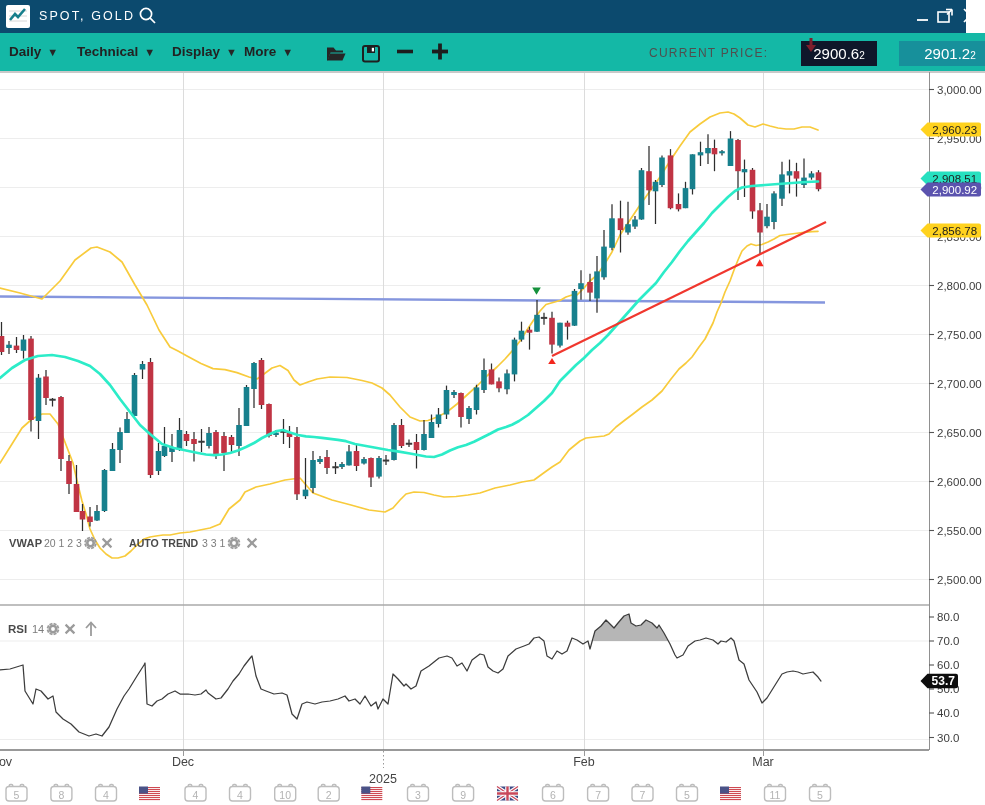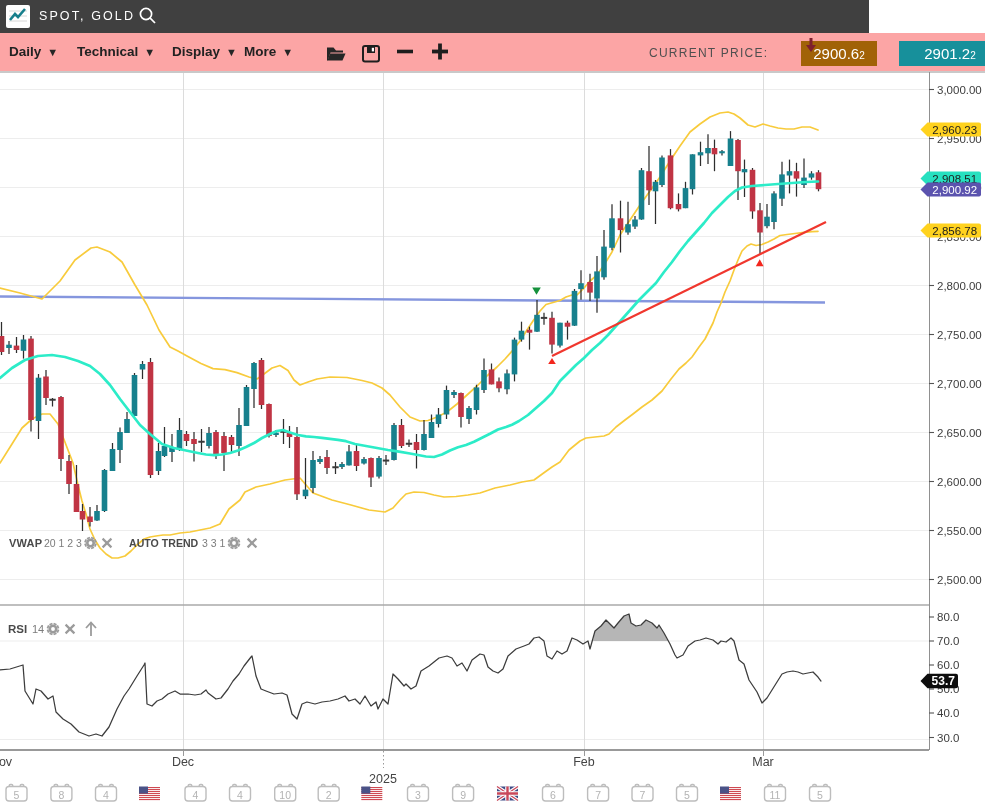--- a/index.html
+++ b/index.html
@@ -1,19 +1,19 @@
 <!DOCTYPE html>
 <html><head><meta charset="utf-8">
 <style>
 html,body{margin:0;padding:0;width:985px;height:805px;overflow:hidden;background:#fff;
 font-family:"Liberation Sans", sans-serif;}
-.titlebar{position:absolute;left:0;top:0;width:869px;height:33px;background:#404040;z-index:5}
+.titlebar{position:absolute;left:0;top:0;width:966px;height:33px;background:#0c4a6e;z-index:5}
 .logo{position:absolute;left:6px;top:5px;width:24px;height:23px;background:#fff;border-radius:2px}
 .tb-title{position:absolute;left:39px;top:9px;color:#fff;font-size:12.5px;letter-spacing:2.1px;font-weight:400}
-.toolbar{position:absolute;left:0;top:33px;width:985px;height:38px;background:#fca5a5;z-index:5}
+.toolbar{position:absolute;left:0;top:33px;width:985px;height:38px;background:#14b8a6;z-index:5}
 .menu{position:absolute;top:11px;font-size:13.5px;font-weight:bold;color:#222}
 .menu .car{font-size:11px;vertical-align:0px;margin-left:6px;color:#262626}
 .cp{position:absolute;left:649px;top:13px;font-size:12px;color:#4f4f4f;letter-spacing:1.25px}
 .pbox{position:absolute;top:41px;height:25px;color:#fff;font-size:15px;text-align:center;line-height:25px;z-index:6}
 .pbox sub{font-size:10px;vertical-align:baseline}
 </style></head>
 <body>
 <svg width="985" height="805" viewBox="0 0 985 805" style="position:absolute;left:0;top:0" font-family="&quot;Liberation Sans&quot;, sans-serif">
     <line x1="0" y1="89.5" x2="929" y2="89.5" stroke="#ededed" stroke-width="1"></line>
     <line x1="0" y1="138.5" x2="929" y2="138.5" stroke="#ededed" stroke-width="1"></line>
@@ -487,21 +487,21 @@
   <path d="M 10 20.5 L 25.5 20.5 L 22.5 27.5 L 7.5 27.5 Z" fill="#262626"></path>
   <rect x="43" y="13" width="16" height="15.5" rx="2" fill="none" stroke="#1f1f1f" stroke-width="2"></rect>
   <path d="M 47 13.8 L 55 13.8 L 55 20 L 47 20 Z" fill="#1f1f1f"></path>
   <rect x="51.8" y="14.8" width="2.2" height="3.6" fill="#ffffff"></rect>
   <line x1="77" y1="18.5" x2="93" y2="18.5" stroke="#1d1d1d" stroke-width="3.6"></line>
   <line x1="112" y1="18.5" x2="128" y2="18.5" stroke="#1d1d1d" stroke-width="3.8"></line>
   <line x1="120" y1="10.5" x2="120" y2="26.5" stroke="#1d1d1d" stroke-width="3.8"></line>
  </svg>
  <span class="cp">CURRENT PRICE:</span>
 </div>
-<div class="pbox" style="left:801px;width:76px;background:#a16207">2900.6<sub>2</sub>
+<div class="pbox" style="left:801px;width:76px;background:#0f172a">2900.6<sub>2</sub>
  <svg width="14" height="16" style="position:absolute;left:3px;top:-4px">
   <line x1="7" y1="1" x2="7" y2="9" stroke="#7e1f2d" stroke-width="3"></line>
   <polygon points="2,8 12,8 7,15" fill="#7e1f2d"></polygon>
  </svg>
 </div>
 <div class="pbox" style="left:899px;width:102px;background:#17909b">2901.2<sub>2</sub>
  <svg width="14" height="16" style="position:absolute;right:2px;top:-4px">
   <line x1="7" y1="15" x2="7" y2="7" stroke="#0c4f58" stroke-width="3"></line>
   <polygon points="2,8 12,8 7,1" fill="#0c4f58"></polygon>
  </svg>

